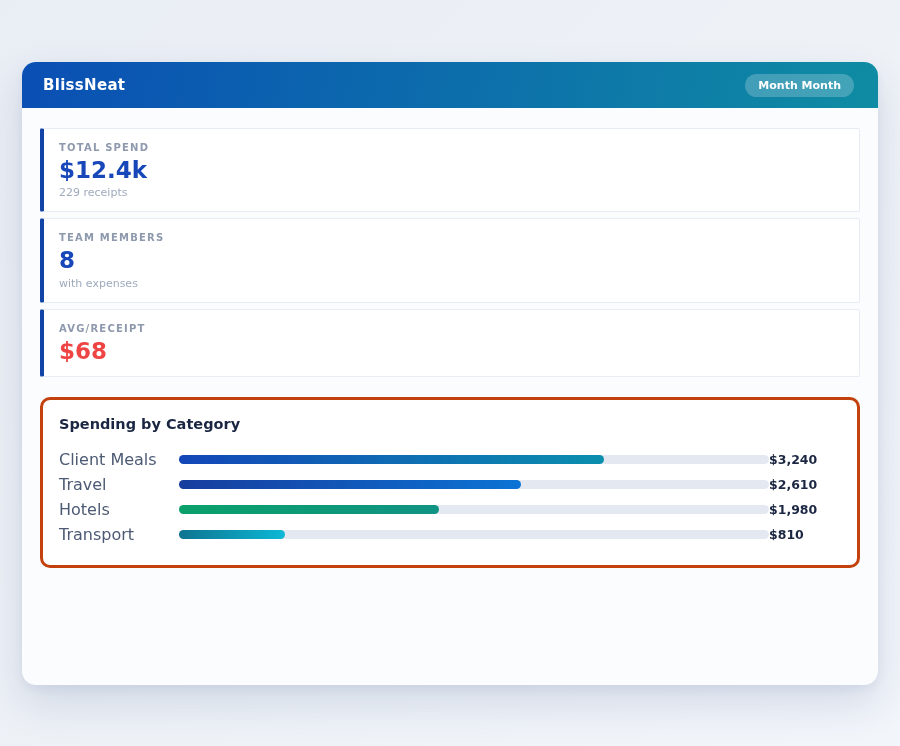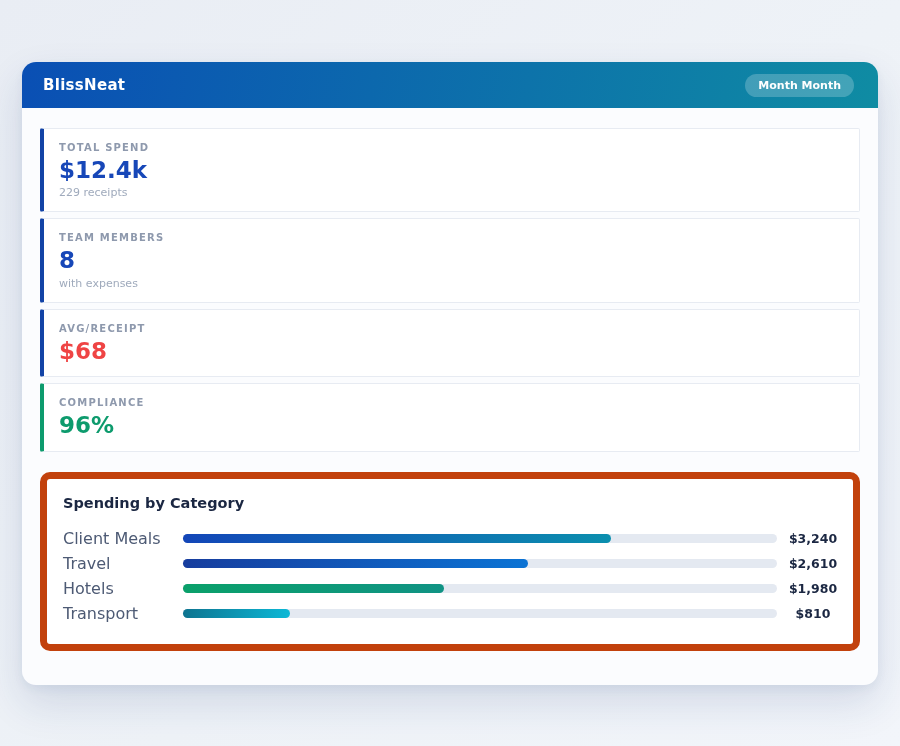--- a/index.html
+++ b/index.html
@@ -67,23 +67,23 @@
     margin-top: 4px;
     line-height: 1.15;
   }
   .stat-sub {
     font-size: 11px;
     color: #9faabc;
     margin-top: 3px;
   }
   .spending-card {
     background: #ffffff;
-    border: 7px solid #c2410c;
+    border: 3px solid #c2410c;
     border-radius: 10px;
-    padding: 16px 4px 18px 16px;
+    padding: 16px 16px 18px 16px;
     margin-top: 20px;
   }
   .spending-title {
     font-size: 14.5px;
     font-weight: bold;
     color: #1b2742;
     margin-bottom: 15px;
   }
   .spend-row {
     display: grid;
@@ -105,21 +105,21 @@
   .bar-fill {
     position: absolute;
     left: 0; top: 0;
     height: 9px;
     border-radius: 999px;
   }
   .spend-value {
     font-size: 12.5px;
     font-weight: bold;
     color: #1b2742;
-    text-align: center;
+    text-align: left;
   }
 </style>
 </head>
 <body>
 
 <div class="app-card">
   <div class="app-header" style="background: linear-gradient(100deg, rgb(10, 79, 180) 0%, rgb(15, 140, 163) 100%);">
     <div class="app-title">BlissNeat</div>
     <button class="period-badge">Month Month</button>
   </div>
@@ -131,24 +131,20 @@
           <div class="stat-sub">229 receipts</div>
         </div>
         <div class="stat-card" style="border-left-color: rgb(18, 67, 166);">
           <div class="stat-label">TEAM MEMBERS</div>
           <div class="stat-value" style="color: rgb(23, 71, 184);">8</div>
           <div class="stat-sub">with expenses</div>
         </div>
         <div class="stat-card" style="border-left-color: rgb(18, 67, 166);">
           <div class="stat-label">AVG/RECEIPT</div>
           <div class="stat-value" style="color: #ef4444;">$68</div>
-        </div>
-        <div class="stat-card" style="border-left-color: rgb(13, 155, 109);">
-          <div class="stat-label">COMPLIANCE</div>
-          <div class="stat-value" style="color: rgb(13, 155, 109);">96%</div>
         </div>
       </div>
     <div class="spending-card">
       <div class="spending-title">Spending by Category</div>
       <div id="spending-rows">
           <div class="spend-row">
             <span class="spend-label">Client Meals</span>
             <div class="bar-track" style="background: rgb(228, 233, 241);">
               <div class="bar-fill" style="width: 72%; background: linear-gradient(90deg, rgb(19, 70, 184), rgb(11, 143, 174));"></div>
             </div>

